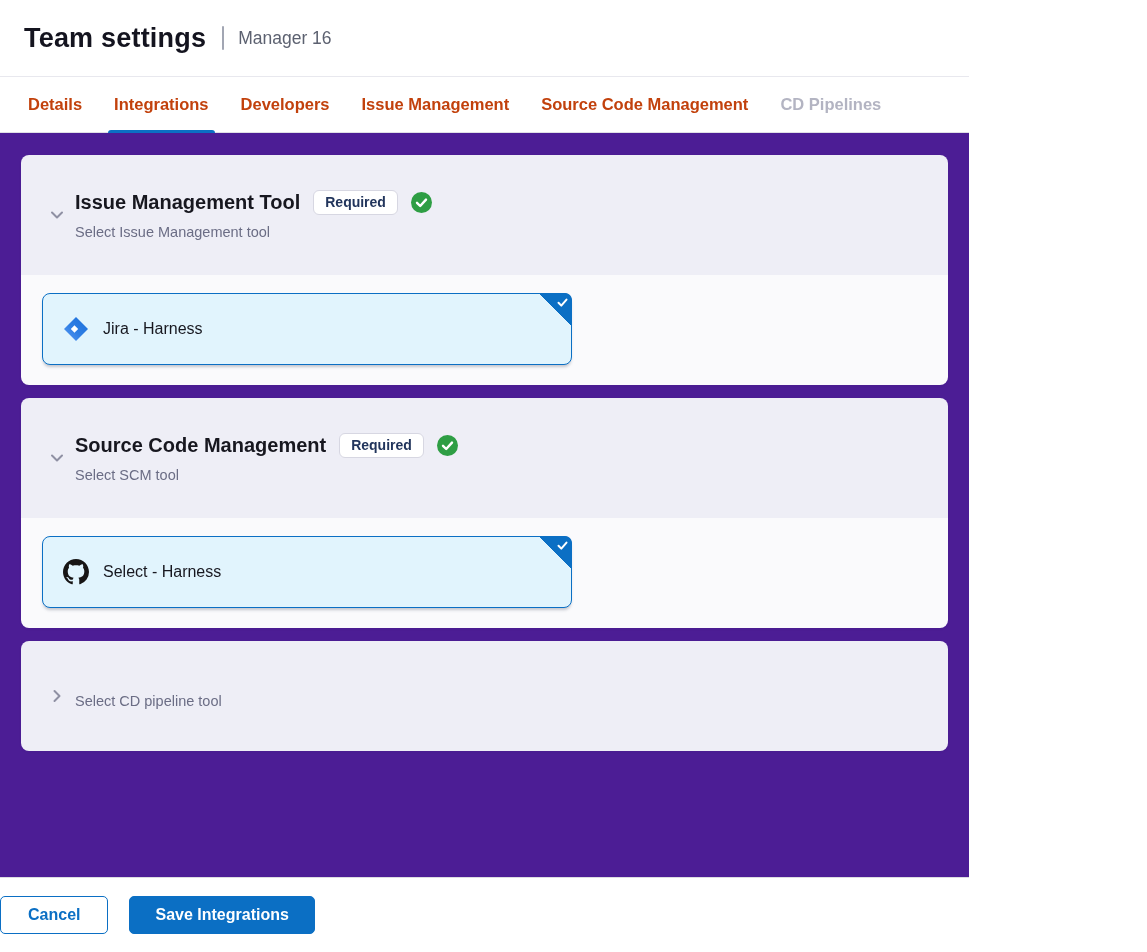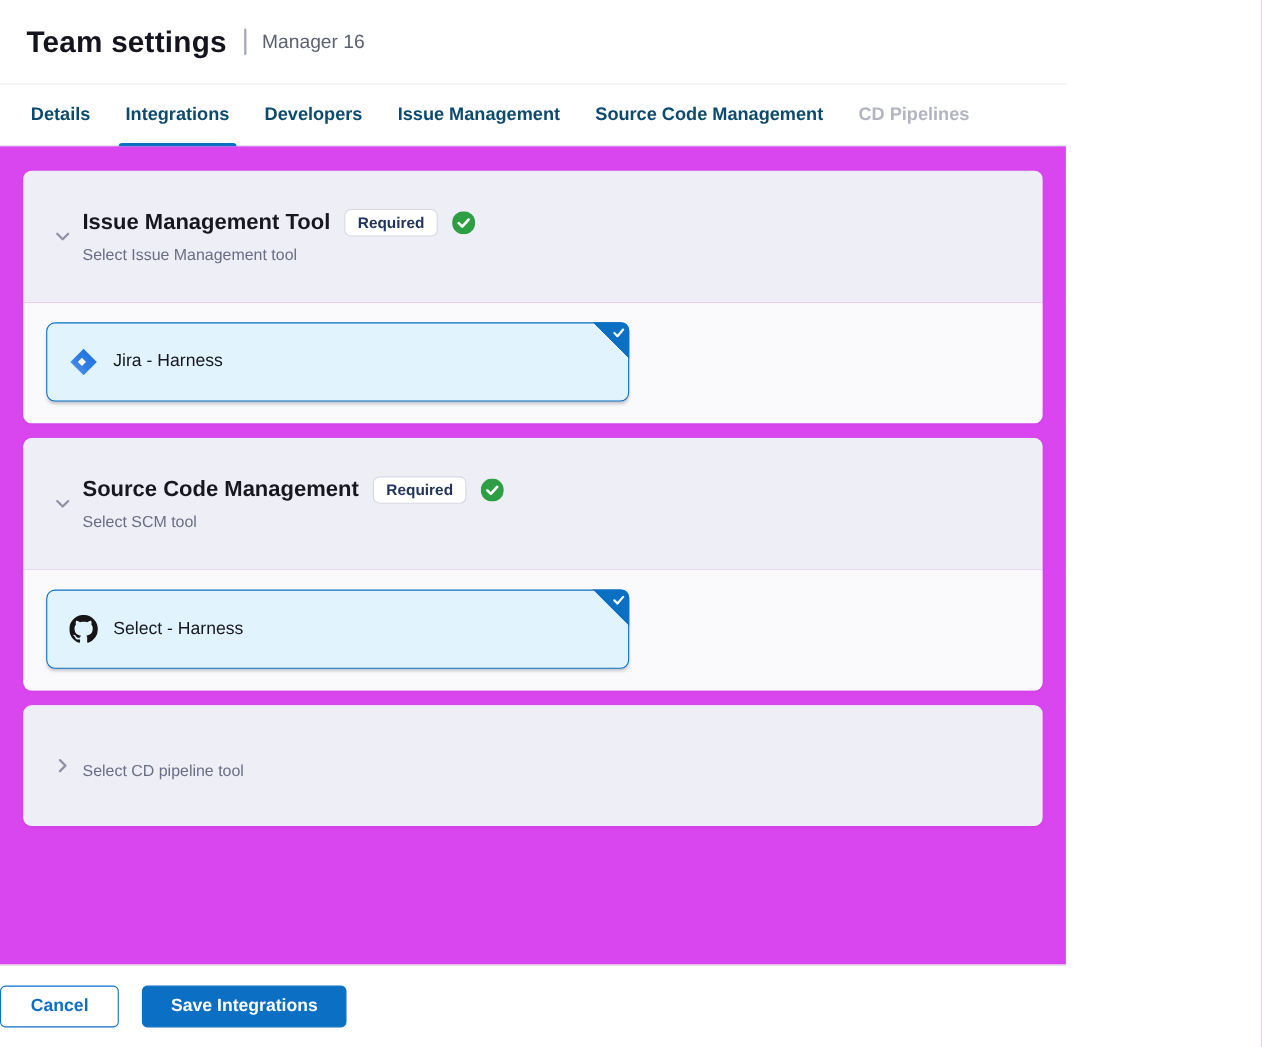--- a/index.html
+++ b/index.html
@@ -35,39 +35,39 @@
     padding: 0 12px;
     border-bottom: 1px solid #dfdfe6;
     flex: 0 0 auto;
   }
   .tab {
     display: flex;
     align-items: center;
     padding: 0 16px;
     font-size: 16.5px;
     font-weight: 600;
-    color: #0c4a6e;
+    color: #c2410c;
     position: relative;
     cursor: pointer;
     white-space: nowrap;
   }
   .tab.active::after {
     content: "";
     position: absolute;
     left: 10px; right: 10px; bottom: -1px;
     height: 3px;
     background: #0b6fc4;
     border-radius: 3px 3px 0 0;
   }
   .tab.disabled { color: #b3b4c2; cursor: default; }
 
   
   .content {
     flex: 1 1 auto;
-    background: #d946ef;
+    background: #4c1d95;
     padding: 22px 21px 0 21px;
     overflow: hidden;
   }
   .panel {
     border-radius: 8px;
     overflow: hidden;
     margin-bottom: 13px;
     box-shadow: 0 1px 3px rgba(40,41,61,0.06);
   }
   .panel-header {

